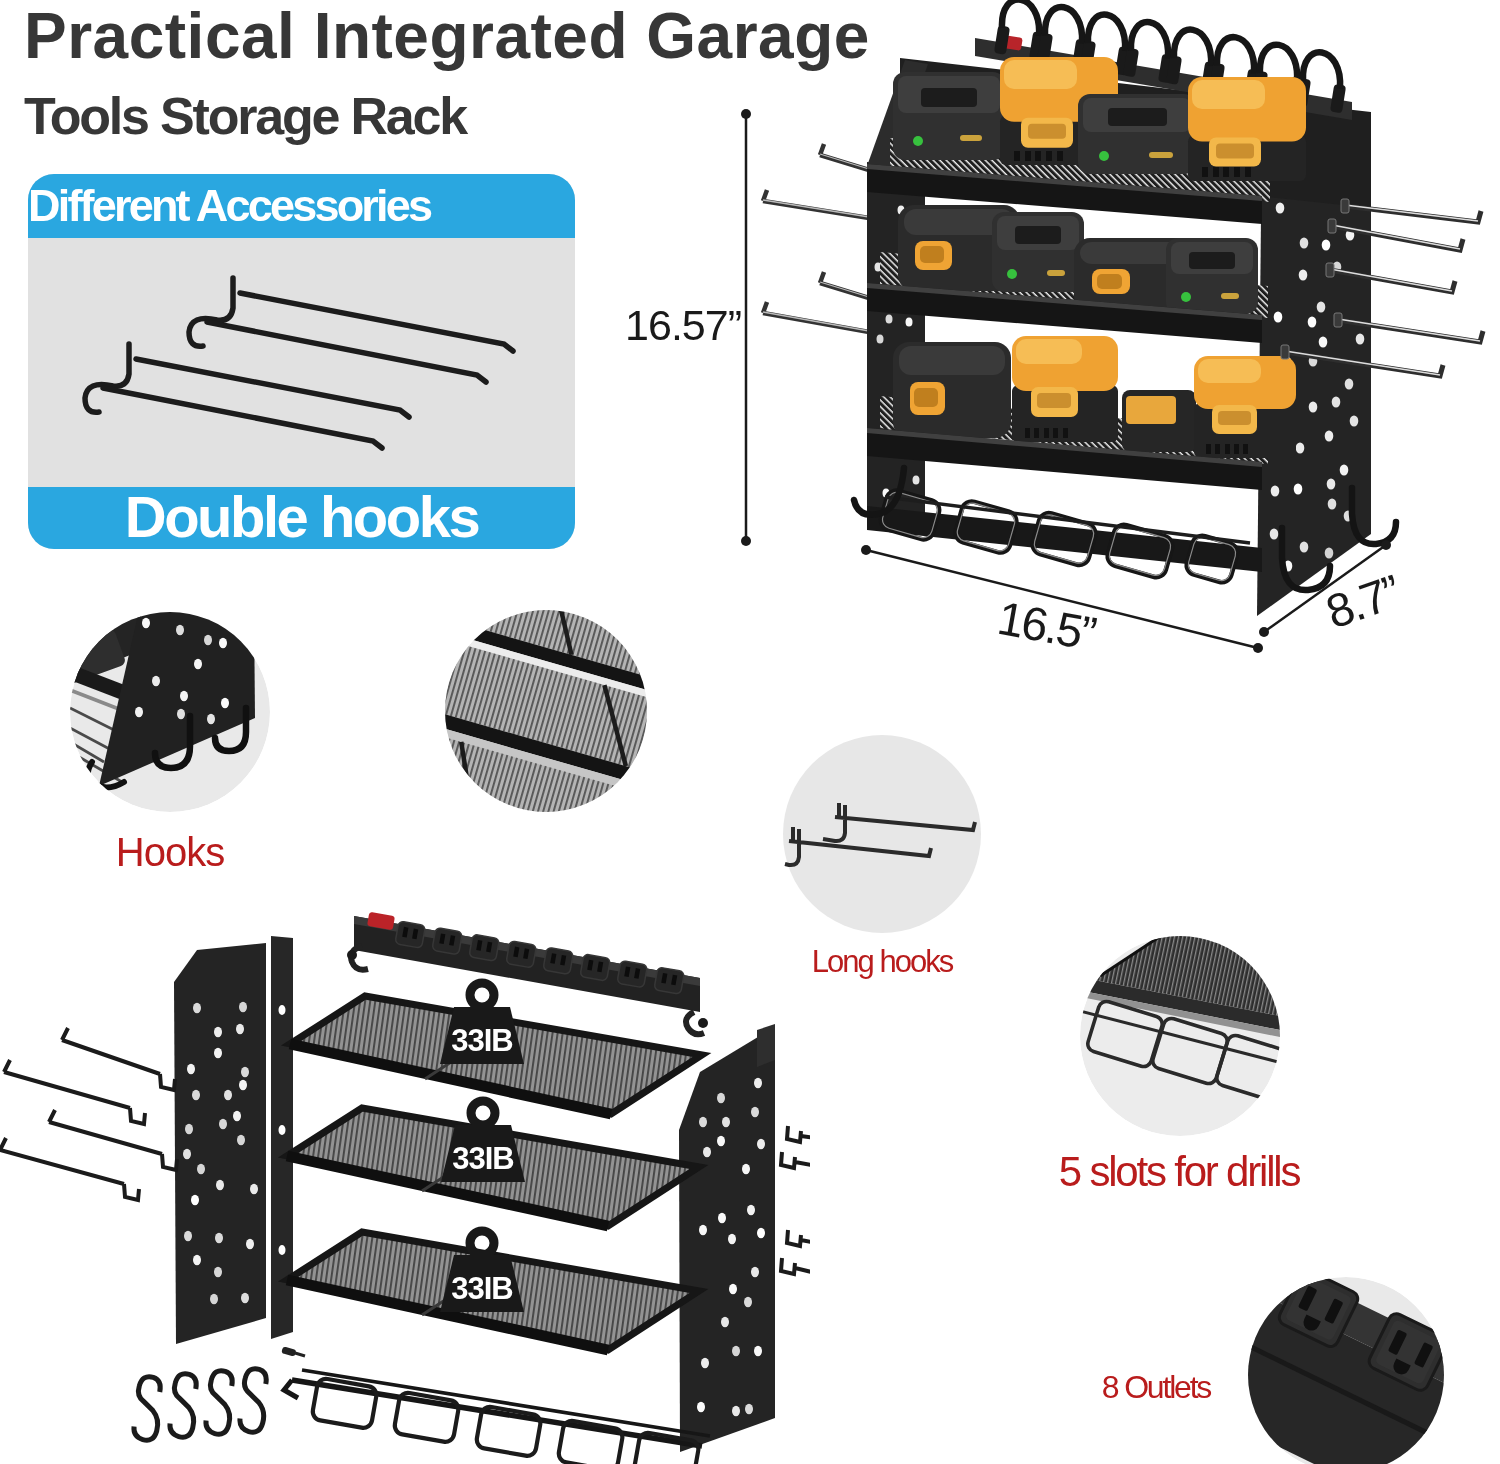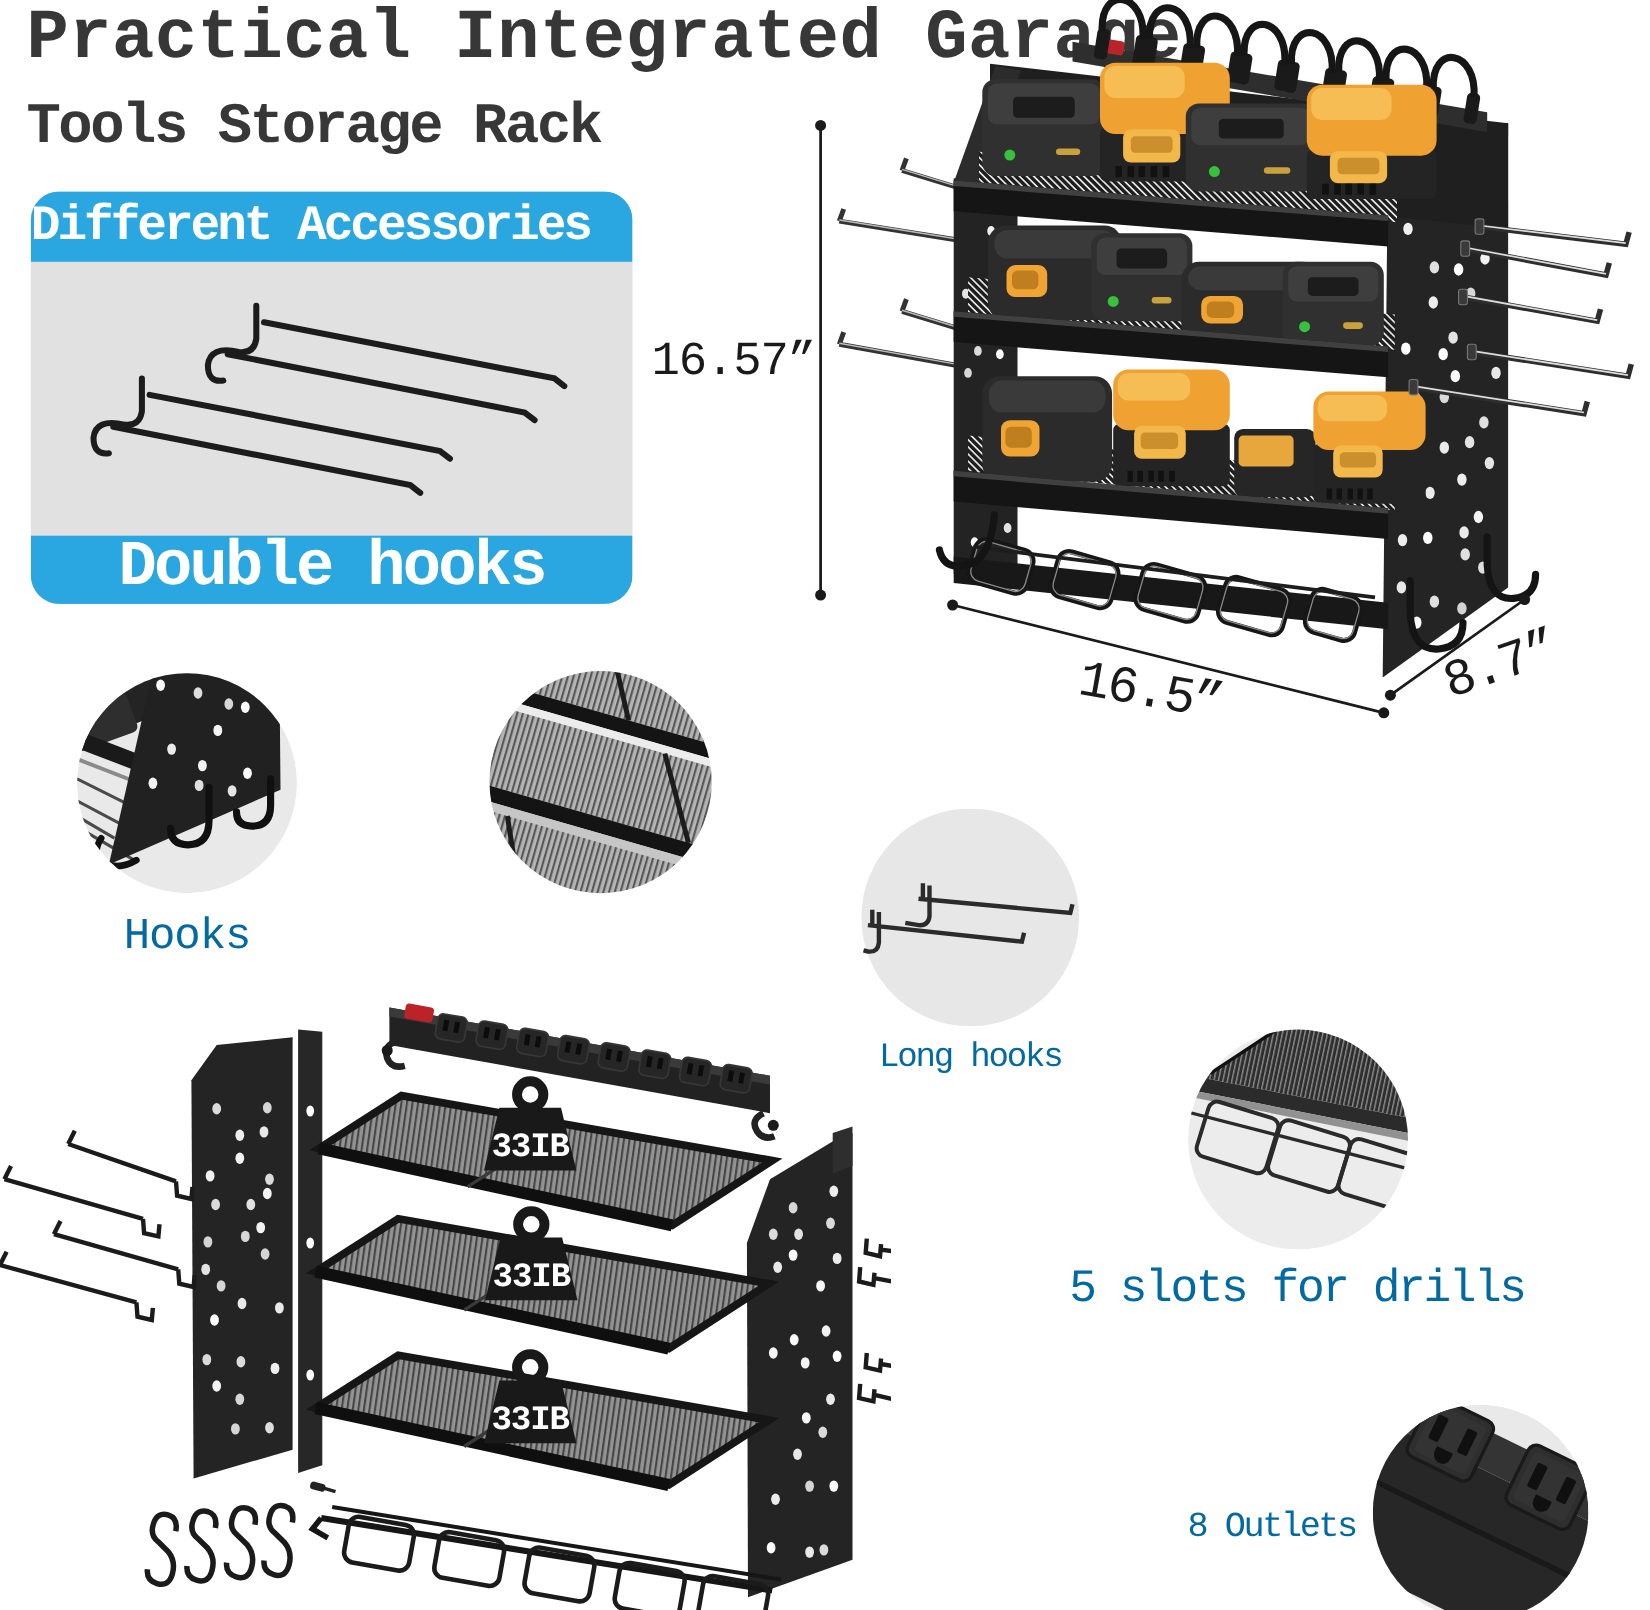--- a/index.html
+++ b/index.html
@@ -1,16 +1,16 @@
 <!DOCTYPE html>
 <html><head><meta charset="utf-8"><style>
 html,body{margin:0;padding:0;background:#fff}
-#page{position:relative;width:1500px;height:1464px;background:#fff;overflow:hidden;font-family:Liberation Mono, monospace}
+#page{position:relative;width:1500px;height:1464px;background:#fff;overflow:hidden;font-family:Liberation Sans, sans-serif}
 .abs{position:absolute}
-.lbl{position:absolute;color:#0369a1;white-space:nowrap}
+.lbl{position:absolute;color:#b91c1c;white-space:nowrap}
 </style></head>
 <body>
 <div id="page">
 
 <div class="abs" style="left:24px;top:-4px;font-size:64px;font-weight:bold;color:#373737;letter-spacing:0.5px;line-height:80px;white-space:nowrap">Practical Integrated Garage</div>
 <div class="abs" style="left:24px;top:76px;font-size:52px;font-weight:bold;color:#373737;letter-spacing:-2.2px;line-height:80px;white-space:nowrap">Tools Storage Rack</div>
 
 <div class="abs" style="left:28px;top:174px;width:547px;height:375px;border-radius:26px;overflow:hidden;background:#e1e1e1">
   <div style="position:absolute;left:0;top:0;width:100%;height:64px;background:#2aa7e0;color:#fff;font-size:45px;font-weight:bold;text-align:left;line-height:63px;letter-spacing:-2.8px">Different Accessories</div>
   <div style="position:absolute;left:0;bottom:0;width:100%;height:62px;background:#2aa7e0;color:#fff;font-size:58px;font-weight:bold;text-align:center;line-height:60px;letter-spacing:-2.5px">Double hooks</div>

